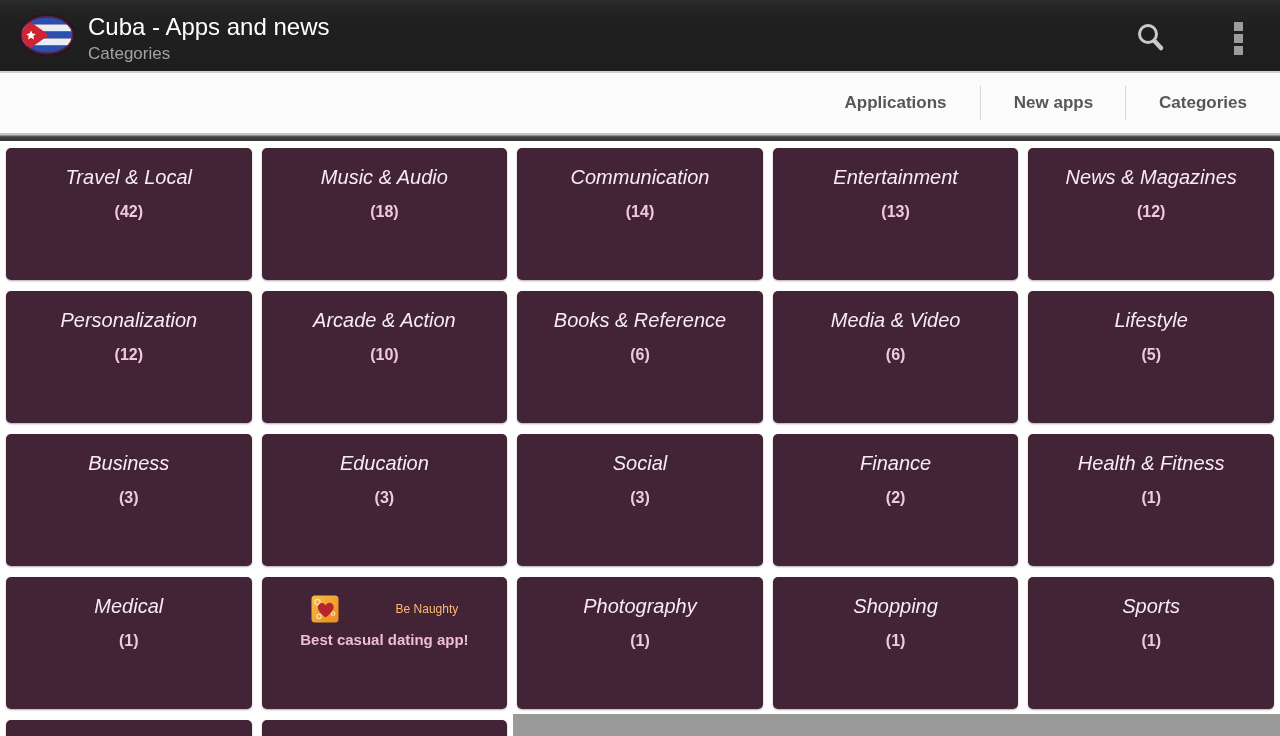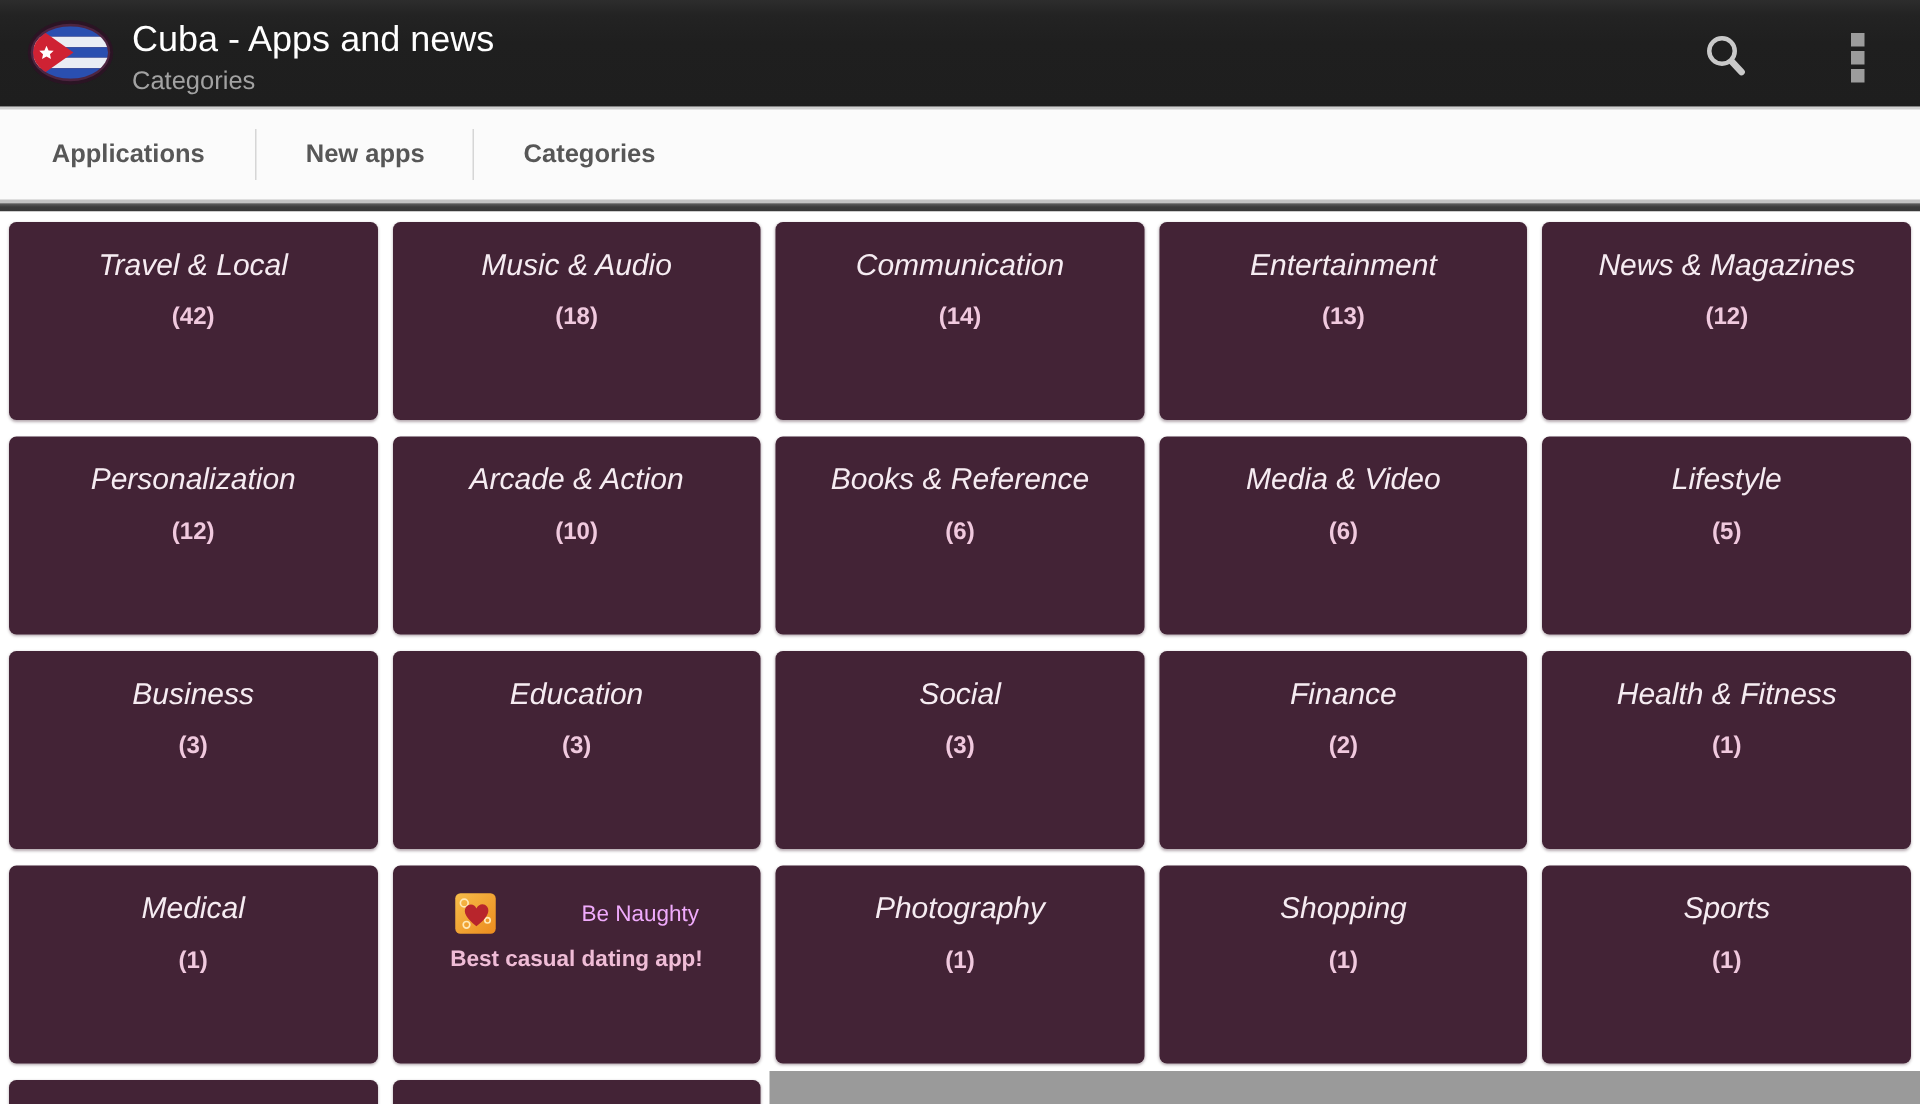--- a/index.html
+++ b/index.html
@@ -55,20 +55,21 @@
   .overflow-btn .dot {
     width: 9px; height: 9px; background: #9c9c9c;
   }
 
   
   .tabbar {
     display: flex;
     height: 62px;
     background: #fbfbfb;
     border-top: 2px solid #cfcfcf;
+    justify-content: flex-end;
   }
   .tab {
     position: relative;
     display: flex;
     align-items: center;
     justify-content: center;
     color: #575757;
     font-size: 17px;
     font-weight: 700;
     cursor: pointer;
@@ -132,22 +133,22 @@
   
   .tile.ad { padding-top: 18px; }
   .ad-head {
     display: flex;
     align-items: center;
     gap: 13px;
     height: 28px;
   }
   .ad-app-icon { width: 28px; height: 28px; display: block; }
   .ad-app-name {
-    color: #f0abfc;
-    font-size: 15px;
+    color: #fdba74;
+    font-size: 12px;
     white-space: nowrap;
     margin-left: 44px;
   }
   .ad-tagline {
     margin-top: 8px;
     color: #efbcd6;
     font-size: 15px;
     font-weight: 700;
     white-space: nowrap;
   }

